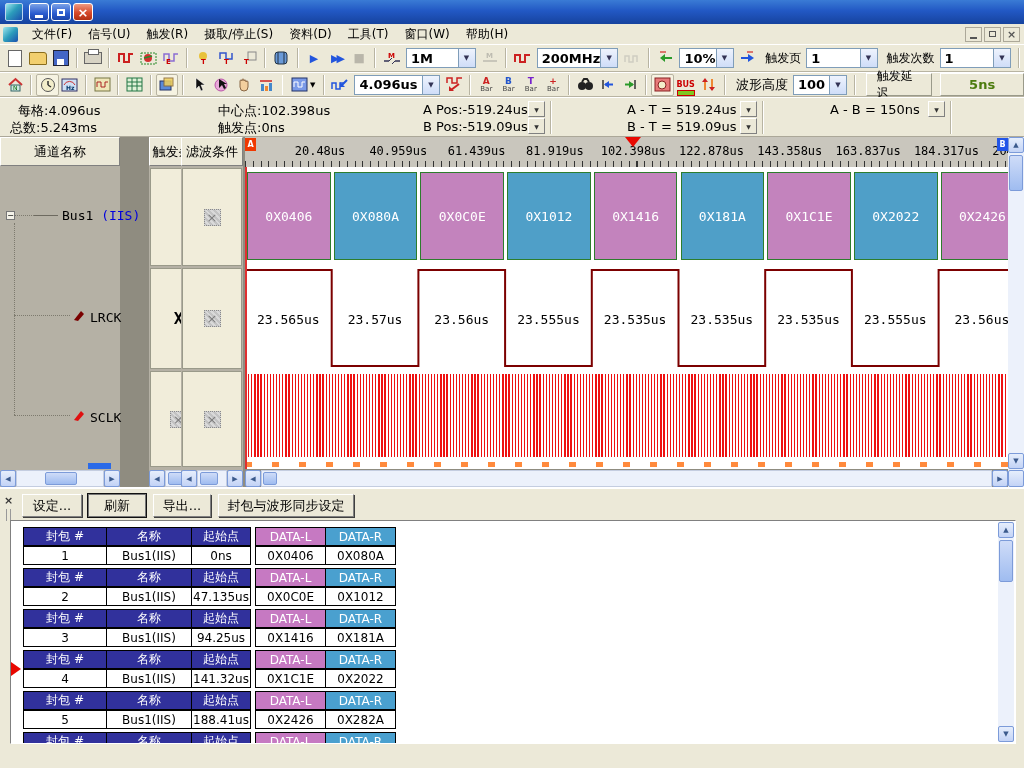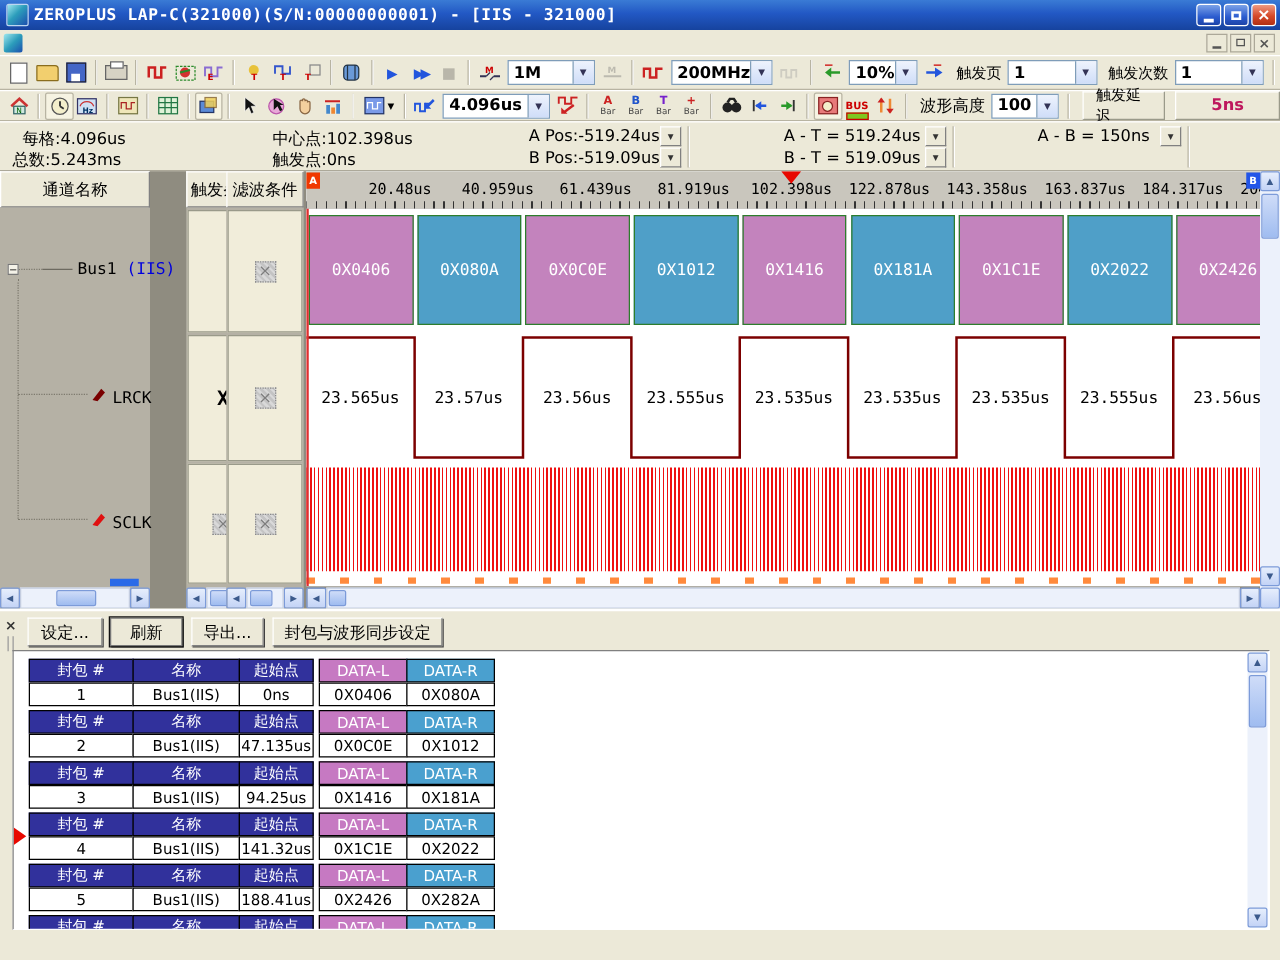--- a/index.html
+++ b/index.html
@@ -56,21 +56,21 @@
   .tb-label{margin:0 2px 0 6px;white-space:nowrap;}
   .bar-ico{width:24px;height:22px;display:flex;flex-direction:column;align-items:center;justify-content:center;line-height:1;}
   .bar-ico .top{font-size:9px;font-weight:bold;}
   .bar-ico .bot{font-size:7px;color:#444;}
   .bus-ico{display:flex;flex-direction:column;align-items:center;justify-content:flex-end;width:26px;height:22px;}
   .bus-ico .t{color:#c00;font-size:8px;font-weight:bold;line-height:1;}
   .bus-ico .u{width:16px;height:4px;background:#7ec820;border:1px solid #c00;margin-top:1px;}
   #trigger-delay-btn{height:21px;padding:0 10px;margin-left:6px;background:#ece9d8;
     border:1px solid #9a9a8a;border-top-color:#fff;border-left-color:#fff;display:flex;align-items:center;}
   #trigger-delay-val{height:21px;width:88px;margin-left:8px;background:#ece9d8;border:1px solid #9a9a8a;
-    border-top-color:#fff;border-left-color:#fff;color:#be185d;font-weight:bold;
+    border-top-color:#fff;border-left-color:#fff;color:#4d7c0f;font-weight:bold;
     display:flex;align-items:center;justify-content:center;font-size:13px;}
 
   
   #infobar{position:absolute;left:0;top:97px;width:1024px;height:40px;background:#ece9d8;
     border-top:1px solid #fff;border-bottom:1px solid #aca899;box-sizing:border-box;}
   .info-cell{position:absolute;white-space:nowrap;font-size:13px;font-family:"DejaVu Sans","DejaVu Sans Mono",sans-serif;}
   .mini-dd{position:absolute;width:15px;height:14px;background:#ece9d8;border:1px solid #fff;
     border-right-color:#808080;border-bottom-color:#808080;display:flex;align-items:center;
     justify-content:center;font-size:6px;color:#333;}
   .info-sep{position:absolute;top:3px;height:33px;width:1px;background:#b8b4a2;border-right:1px solid #fff;}
@@ -173,34 +173,43 @@
 
   svg{display:block;}
 </style>
 </head>
 <body>
 
 <div id="app">
 
   <div id="titlebar">
     <div class="app-ico"></div>
-    <div class="t-text">ZEROPLUS LAP-C(321000)(S/N:00000000001) - [IIS - 321000]</div>
     <div class="winbtn min">
         <span class="bar"></span>
       </div>
     <div class="winbtn res">
         <span class="box"></span>
       </div>
     <div class="winbtn cls">
         <span class="x">×</span>
       </div>
   </div>
 
   <div id="menubar">
     <div class="app-ico2"></div>
+    <div style="display:flex;">
+        <span class="menu-item">文件(F)</span>
+        <span class="menu-item">信号(U)</span>
+        <span class="menu-item">触发(R)</span>
+        <span class="menu-item">摄取/停止(S)</span>
+        <span class="menu-item">资料(D)</span>
+        <span class="menu-item">工具(T)</span>
+        <span class="menu-item">窗口(W)</span>
+        <span class="menu-item">帮助(H)</span>
+      </div>
     <div id="mdi-btns">
       <div class="mdibtn">
           <span class="bar"></span>
         </div>
       <div class="mdibtn">
           <span class="box"></span>
         </div>
       <div class="mdibtn">
           <span class="x">×</span>
         </div>

